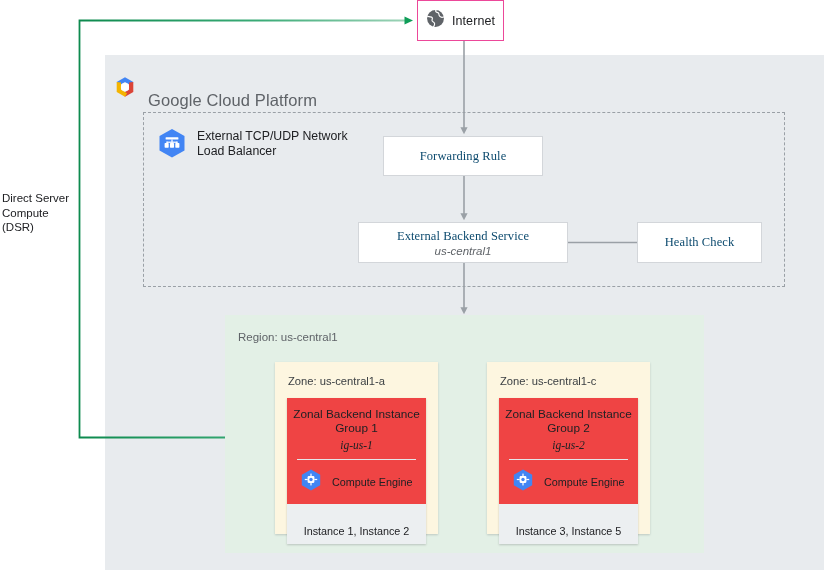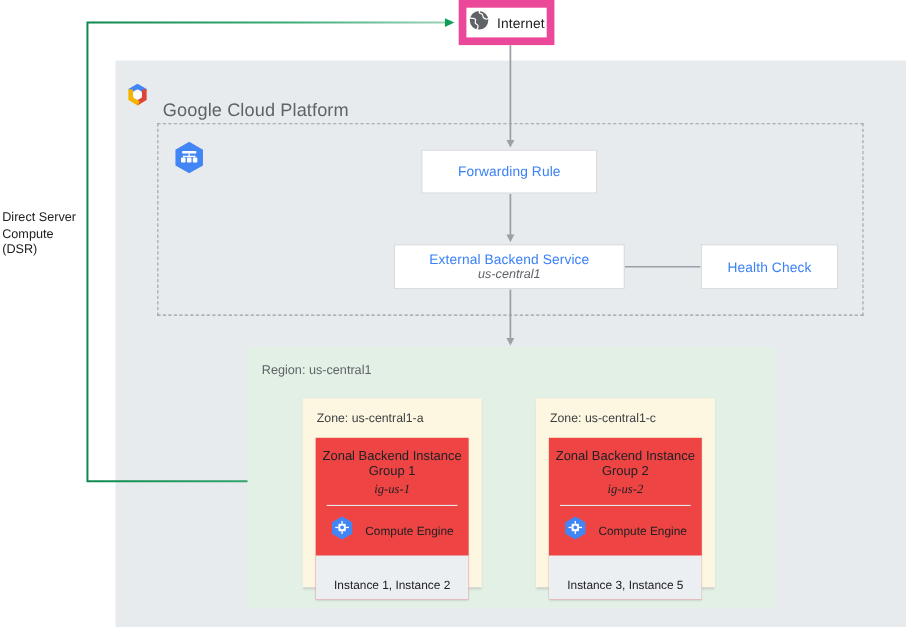--- a/index.html
+++ b/index.html
@@ -18,21 +18,21 @@
     background: #ffffff;
     overflow: hidden;
   }
   .abs { position: absolute; }
 
   
   #internet-box {
     left: 417px; top: 0px;
     width: 87px; height: 41px;
     background: #ffffff;
-    border: 7px solid #ec4899;
+    border: 1px solid #ec4899;
     box-sizing: border-box;
     display: flex;
     align-items: center;
     justify-content: center;
     gap: 7px;
   }
   #internet-label {
     font-size: 12.5px;
     color: #202124;
     letter-spacing: .1px;
@@ -85,22 +85,23 @@
     background: #ffffff;
     border: 1px solid #d3d6da;
     box-sizing: border-box;
     display: flex;
     flex-direction: column;
     align-items: center;
     justify-content: center;
   }
   .node-title {
     font-size: 12.5px;
-    color: #3b82f6;
+    color: #0c4a6e;
     letter-spacing: .1px;
+    font-family: Liberation Serif, serif;
   }
   .node-sub {
     font-size: 11.5px;
     font-style: italic;
     color: #5f6368;
     margin-top: 1px;
     text-align: center;
   }
   #forwarding-rule-box { left: 383px; top: 136px; width: 160px; height: 40px; }
   #backend-service-box { left: 358px; top: 222px; width: 210px; height: 41px; }
@@ -311,20 +312,21 @@
         <rect x="7.6" y="9.2" width="12.8" height="2.3" rx="0.5" fill="#ffffff"></rect>
         <rect x="13.4" y="11.5" width="1.2" height="3.4" fill="#ffffff"></rect>
         <rect x="8.5" y="13.6" width="1.2" height="1.5" fill="#ffffff"></rect>
         <rect x="18.3" y="13.6" width="1.2" height="1.5" fill="#ffffff"></rect>
         <rect x="8.5" y="13.6" width="11" height="1.2" fill="#ffffff"></rect>
         <rect x="6.6" y="15.1" width="4.1" height="4.6" rx="0.6" fill="#ffffff"></rect>
         <rect x="11.95" y="15.1" width="4.1" height="4.6" rx="0.6" fill="#ffffff"></rect>
         <rect x="17.3" y="15.1" width="4.1" height="4.6" rx="0.6" fill="#ffffff"></rect>
       </svg>
     </span>
+    <span id="lb-badge-label">External TCP/UDP Network Load Balancer</span>
   </div>
 
   <div class="abs node-box" id="forwarding-rule-box">
     <span class="node-title">Forwarding Rule</span>
   </div>
 
   <div class="abs node-box" id="backend-service-box">
     <span class="node-title">External Backend Service</span>
     <span class="node-sub">us-central1</span>
   </div>

